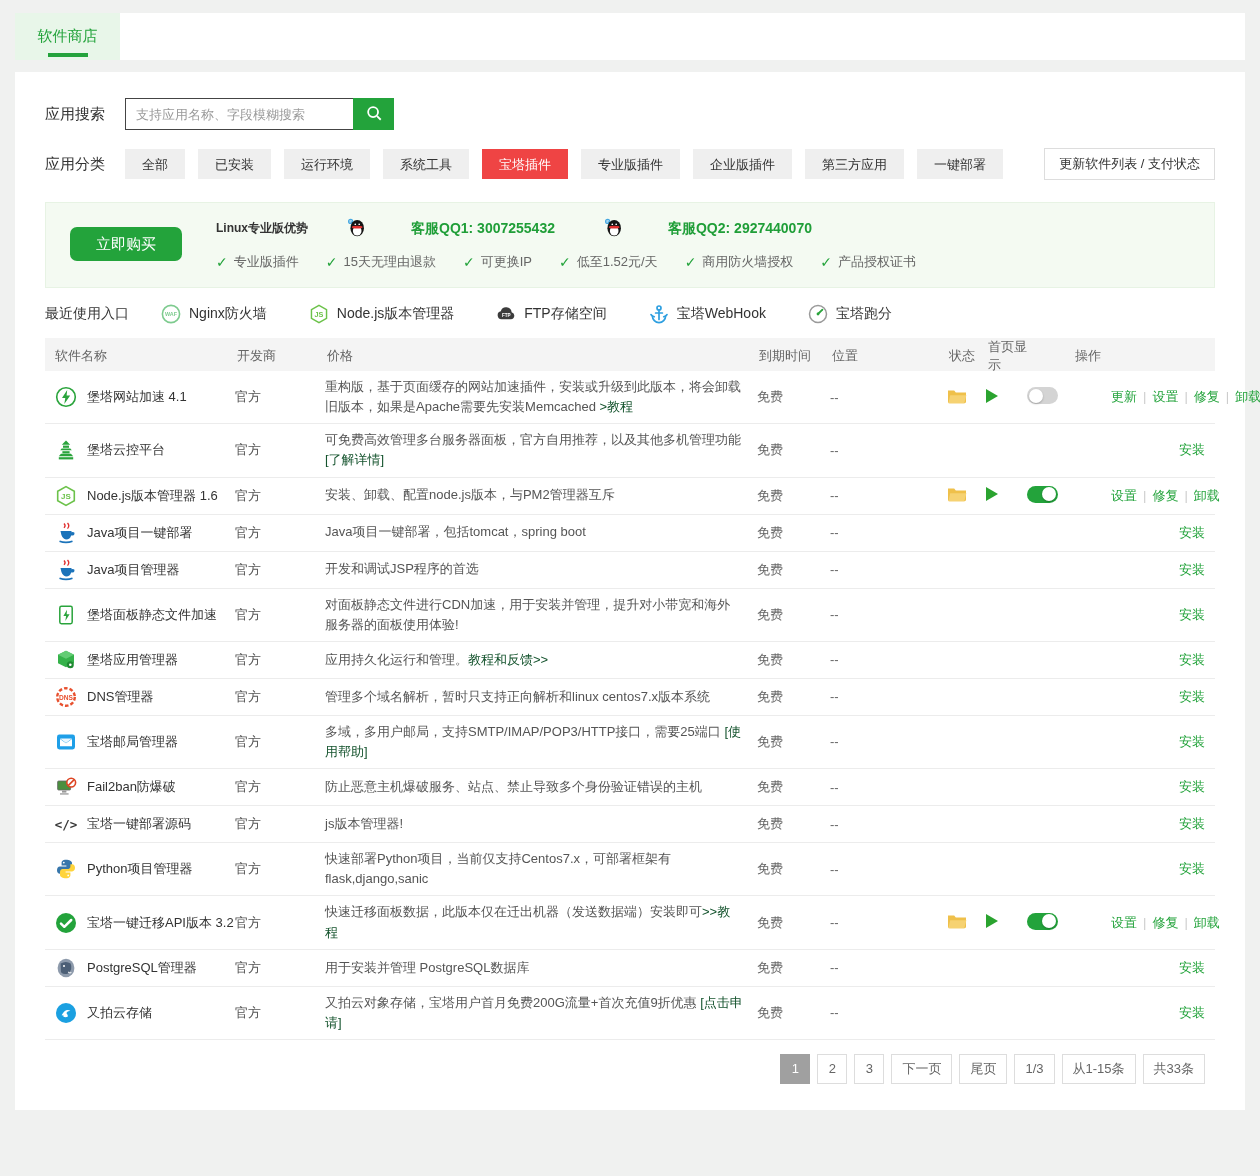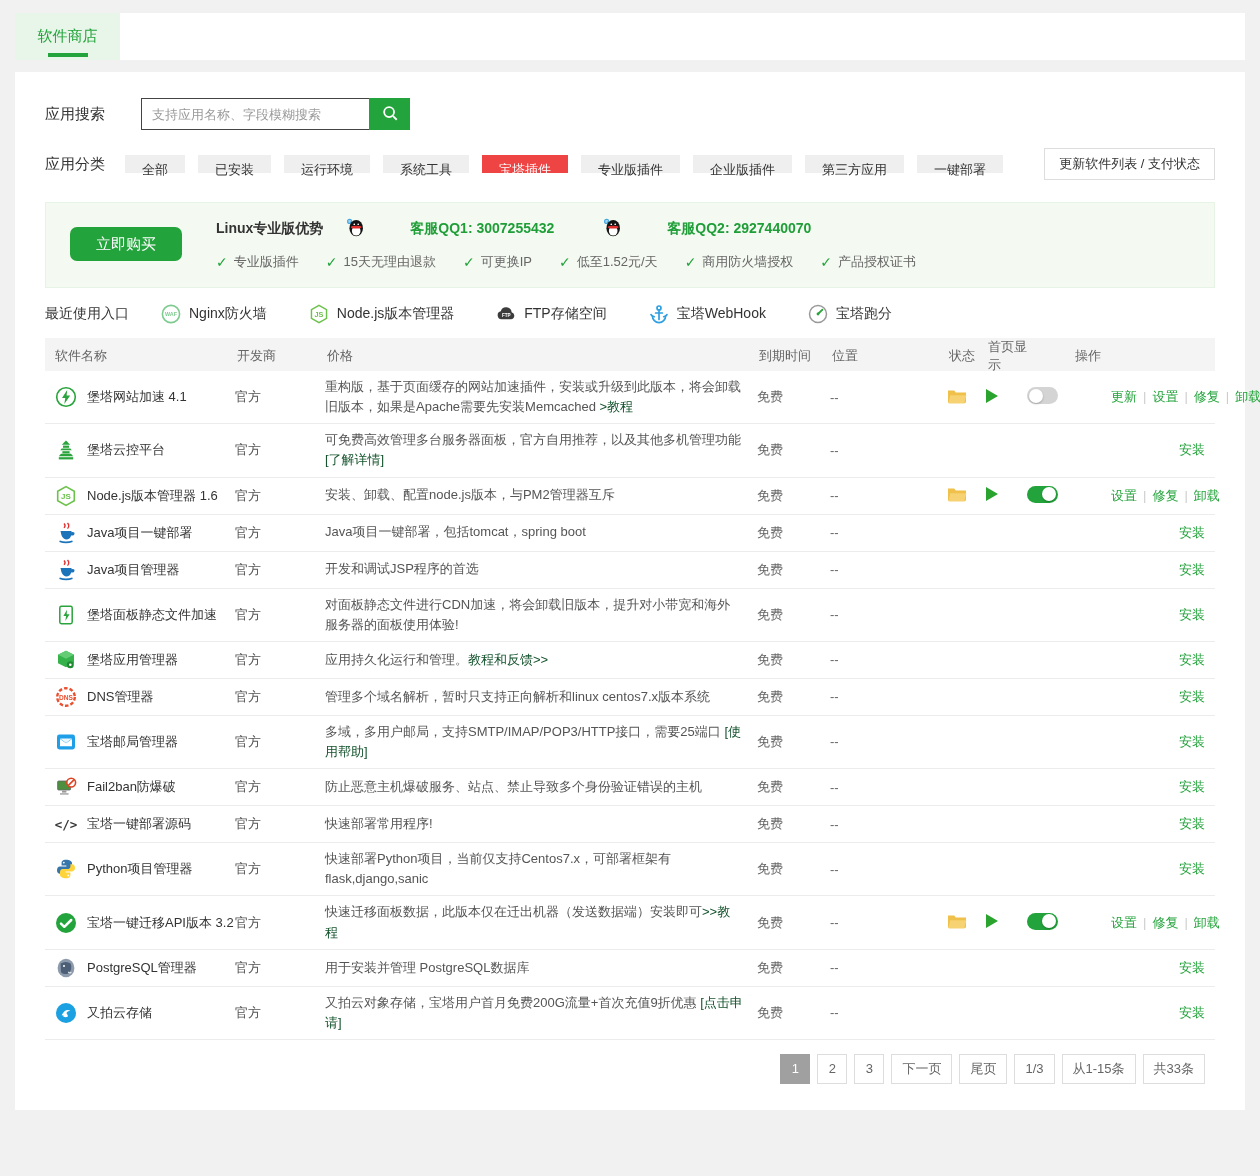--- a/index.html
+++ b/index.html
@@ -16,52 +16,52 @@
     width:105px; height:47px; display:flex; align-items:center; justify-content:center;
     position:relative; cursor:pointer;
   }
   .tab .underline { position:absolute; bottom:3px; left:50%; transform:translateX(-50%); width:40px; height:4px; background:#23a33b; }
   
   .card { margin:12px 15px 0 15px; background:#fff; padding:22px 15px 26px 15px; min-height:1010px; }
   .row-line { display:flex; align-items:center; }
   .section-label { font-size:15px; color:#333; width:80px; flex:none; }
   
   .search-row { margin:4px 0 18px 15px; }
-  .search-box { display:flex; margin-left:16px; }
+  .search-box { display:flex; margin-left:0px; }
   .search-input {
     width:228px; height:32px; border:1px solid #444; border-right:none; outline:none;
     padding:0 10px; font-size:13px; color:#333;
     font-family:"Liberation Sans","DejaVu Sans",sans-serif;
   }
   .search-input::placeholder { color:#9a9a9a; }
   .search-btn { width:41px; height:32px; background:#23a33b; border:none; cursor:pointer; display:flex; align-items:center; justify-content:center; }
   
   .cat-row { margin:0 15px 22px 15px; }
   .cat-list { display:flex; gap:13px; flex:1; }
   .cat-btn {
     background:#efefef; color:#333; font-size:13px; border:none; cursor:pointer;
-    padding:8px 17px; line-height:1; height:18px; white-space:nowrap;
+    padding:8px 17px; line-height:1; height:30px; white-space:nowrap;
   }
   .cat-btn.active { background:#ef4444; color:#fff; }
   .update-btn {
     background:#fff; border:1px solid #ddd; color:#333; font-size:13px; cursor:pointer;
     height:32px; padding:0 14px; margin-left:auto; white-space:nowrap;
   }
   
   .banner {
     margin:0 15px 16px 15px; background:#f4faf2; border:1px solid #e7f3e4;
     padding:16px 24px 18px 24px; display:flex; align-items:center; height:86px;
   }
   .buy-btn {
     background:#23a33b; color:#fff; border:none; border-radius:7px; cursor:pointer;
     width:112px; height:34px; font-size:15px; flex:none; margin-right:34px;
   }
   .banner-main { flex:1; }
   .banner-top { display:flex; align-items:center; margin-bottom:13px; }
-  .banner-title { font-size:14px; font-weight:bold; color:#333; margin-right:22px; }
+  .banner-title { font-size:12px; font-weight:bold; color:#333; margin-right:38px; }
   .qq-item { display:flex; align-items:center; margin-right:48px;gap:40px; }
   .qq-item .qq-text { color:#1f9e38; font-weight:bold; font-size:14px; margin-left:6px; }
   .banner-feats { display:flex; }
   .feat { display:flex; align-items:center; margin-right:27px; color:#666; font-size:13px; }
   .feat .chk { color:#23a33b; font-size:14px; margin-right:6px; font-weight:bold; }
   
   .quick-row { margin:6px 15px 14px 15px; display:flex; align-items:center; }
   .quick-label { font-size:14px; color:#333; margin-right:32px; }
   .quick-item { display:flex; align-items:center; margin-right:42px; cursor:pointer; }
   .quick-item .ql-icon { width:20px; height:20px; margin-right:8px; display:inline-flex; }
@@ -395,21 +395,21 @@
     <div class="name-cell">
       <span class="app-icon">
               <svg viewBox="0 0 22 22">
                 <rect x="4.8" y="2.3" width="12.4" height="17.4" rx="1.6" fill="none" stroke="#2aa43c" stroke-width="1.5"></rect>
                 <path d="M12 5.8 L8.4 12 h2.7 L10.3 17 L14.6 10.3 h-2.9 Z" fill="#2aa43c"></path>
               </svg>
             </span>
       <span class="app-name">堡塔面板静态文件加速</span>
     </div>
     <div class="dev">官方</div>
-    <div class="desc"><span class="desc-text">对面板静态文件进行CDN加速，将会卸载旧版本，提升对小带宽和海外服务器的面板使用体验!</span></div>
+    <div class="desc"><span class="desc-text">对面板静态文件进行CDN加速，用于安装并管理，提升对小带宽和海外服务器的面板使用体验!</span></div>
     <div class="price">免费</div>
     <div class="expire">--</div>
     <div class="loc"></div>
     <div class="status"></div>
     <div class="toggle-cell"></div>
     <div class="actions"><a>安装</a></div>
   </div>
         <div class="t-row">
     <div class="name-cell">
       <span class="app-icon">
@@ -495,21 +495,21 @@
         <div class="t-row">
     <div class="name-cell">
       <span class="app-icon">
               <svg viewBox="0 0 22 22">
                 <text x="11" y="15.8" font-size="12.5" font-weight="bold" fill="#3a3a3a" text-anchor="middle" font-family="monospace">&lt;/&gt;</text>
               </svg>
             </span>
       <span class="app-name">宝塔一键部署源码</span>
     </div>
     <div class="dev">官方</div>
-    <div class="desc"><span class="desc-text">快速部署常用程序!</span></div>
+    <div class="desc"><span class="desc-text">js版本管理器!</span></div>
     <div class="price">免费</div>
     <div class="expire">--</div>
     <div class="loc"></div>
     <div class="status"></div>
     <div class="toggle-cell"></div>
     <div class="actions"><a>安装</a></div>
   </div>
         <div class="t-row">
     <div class="name-cell">
       <span class="app-icon">

